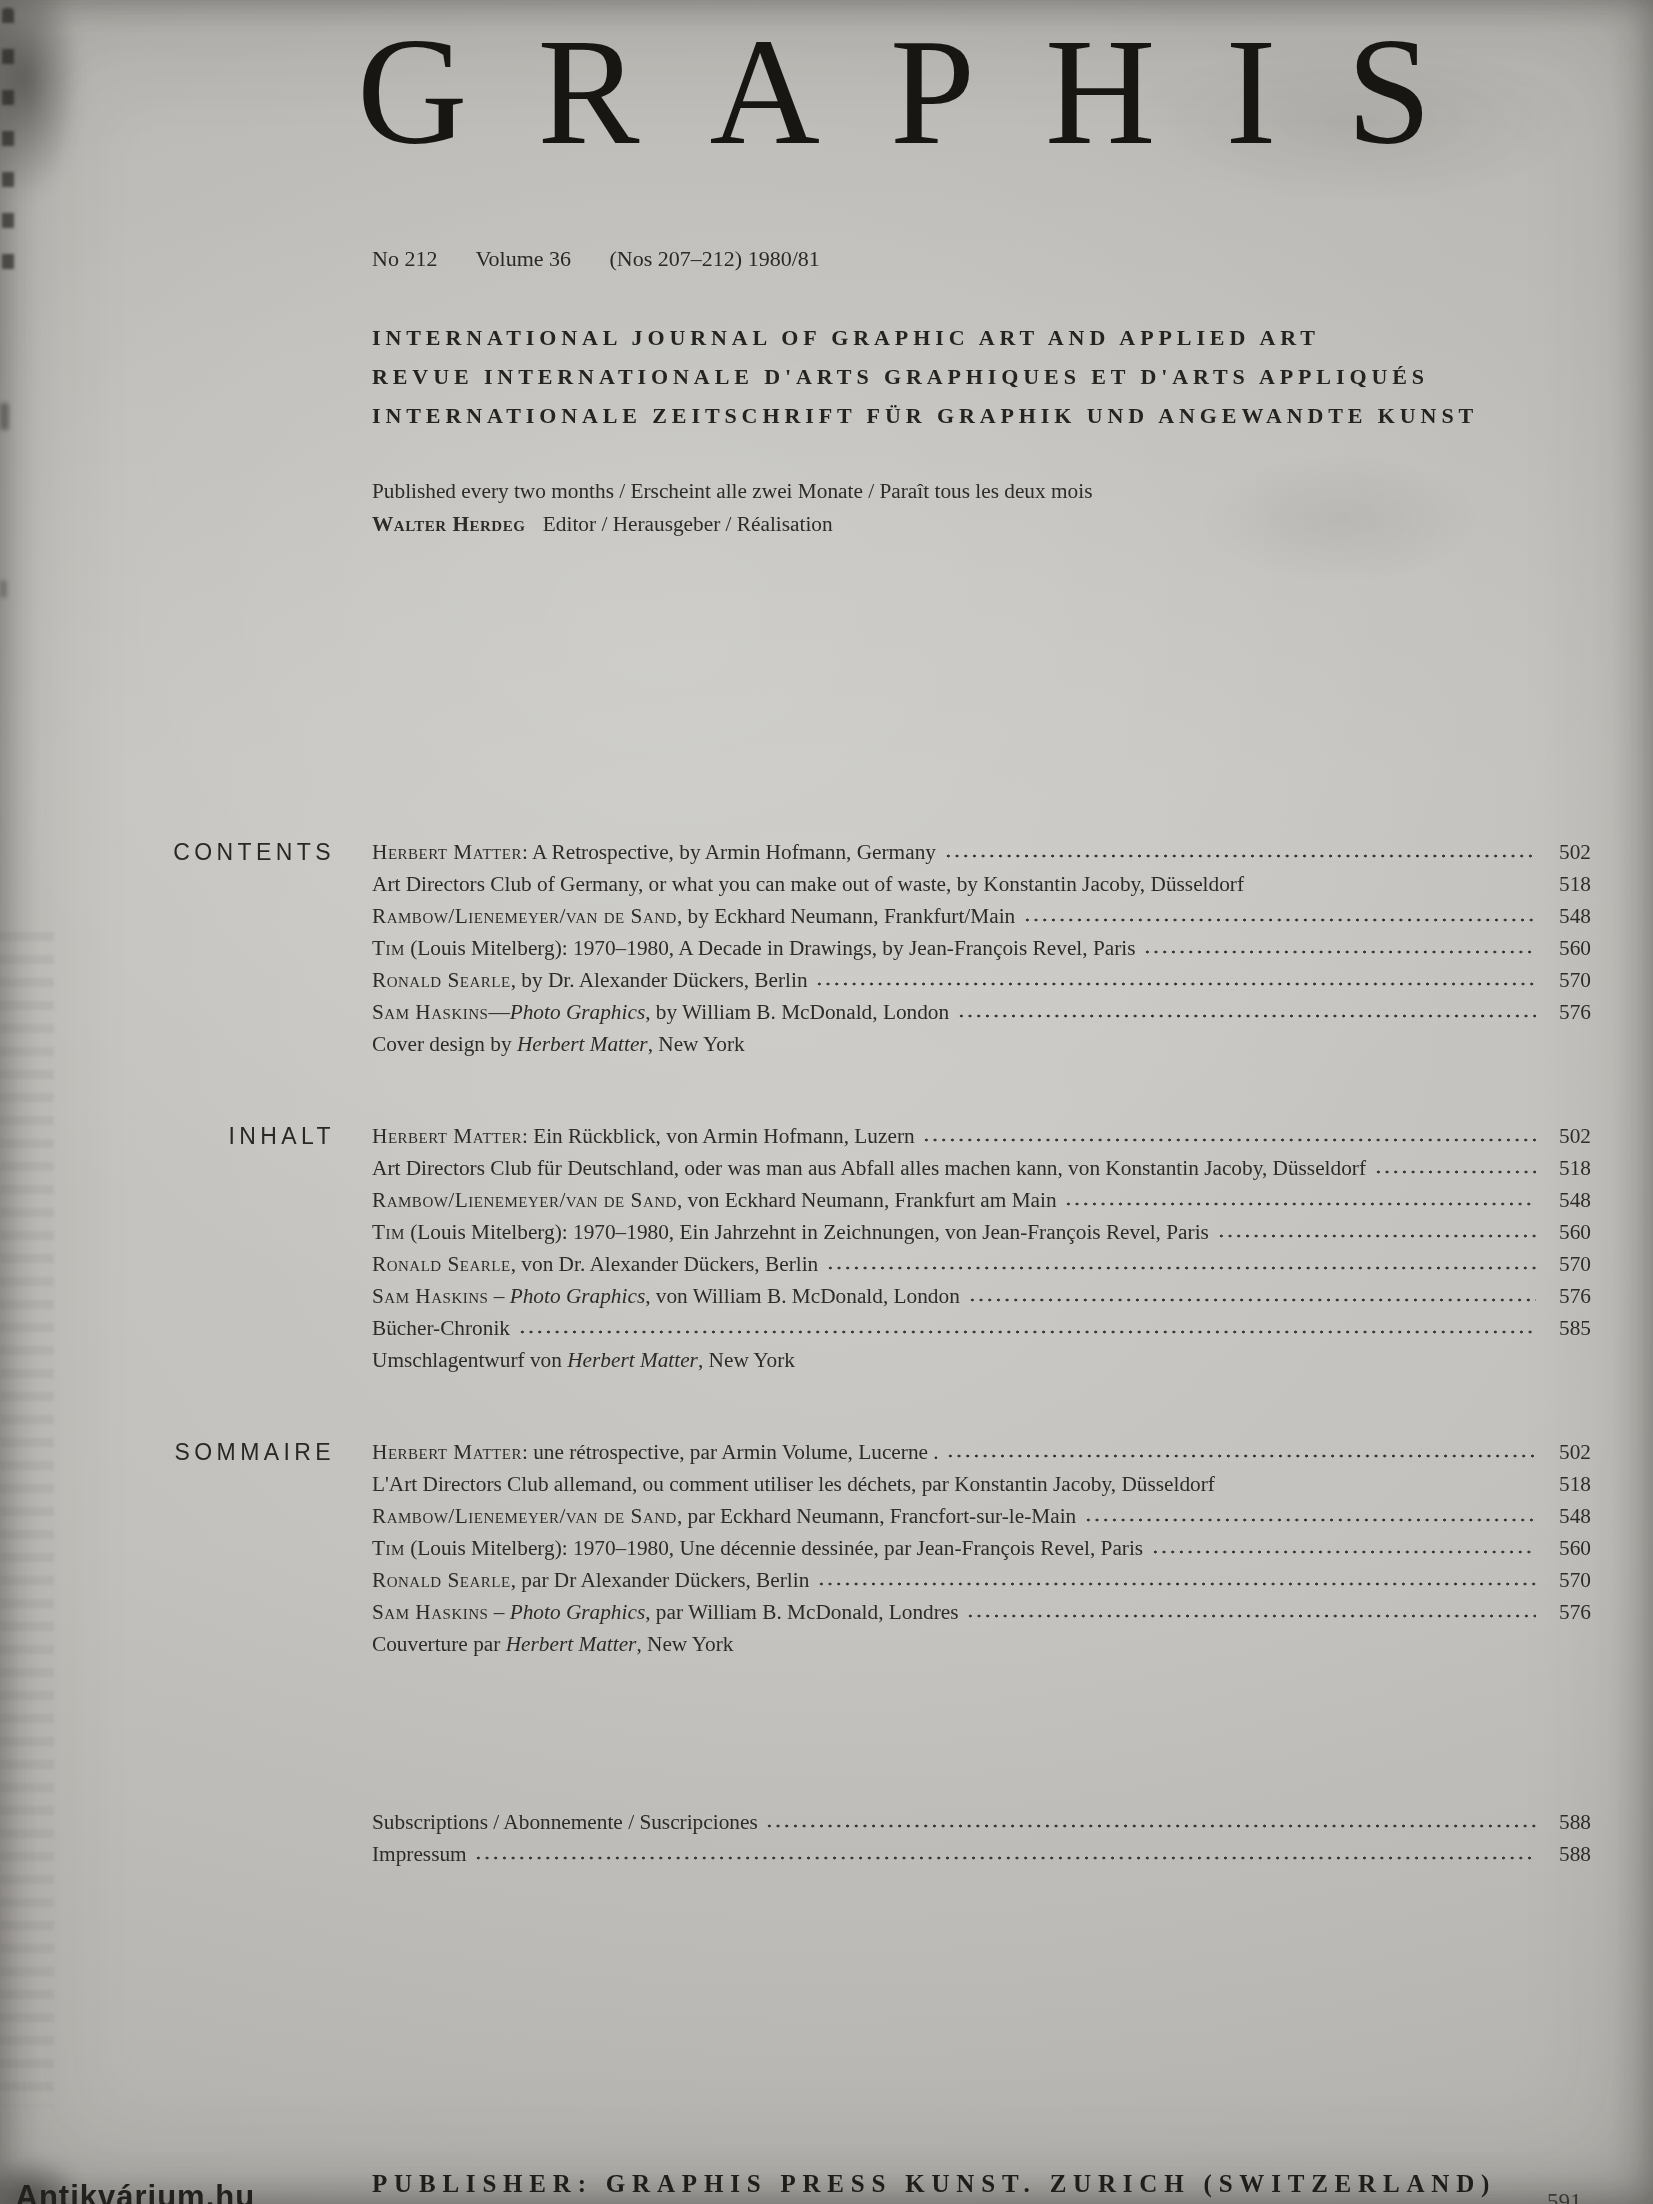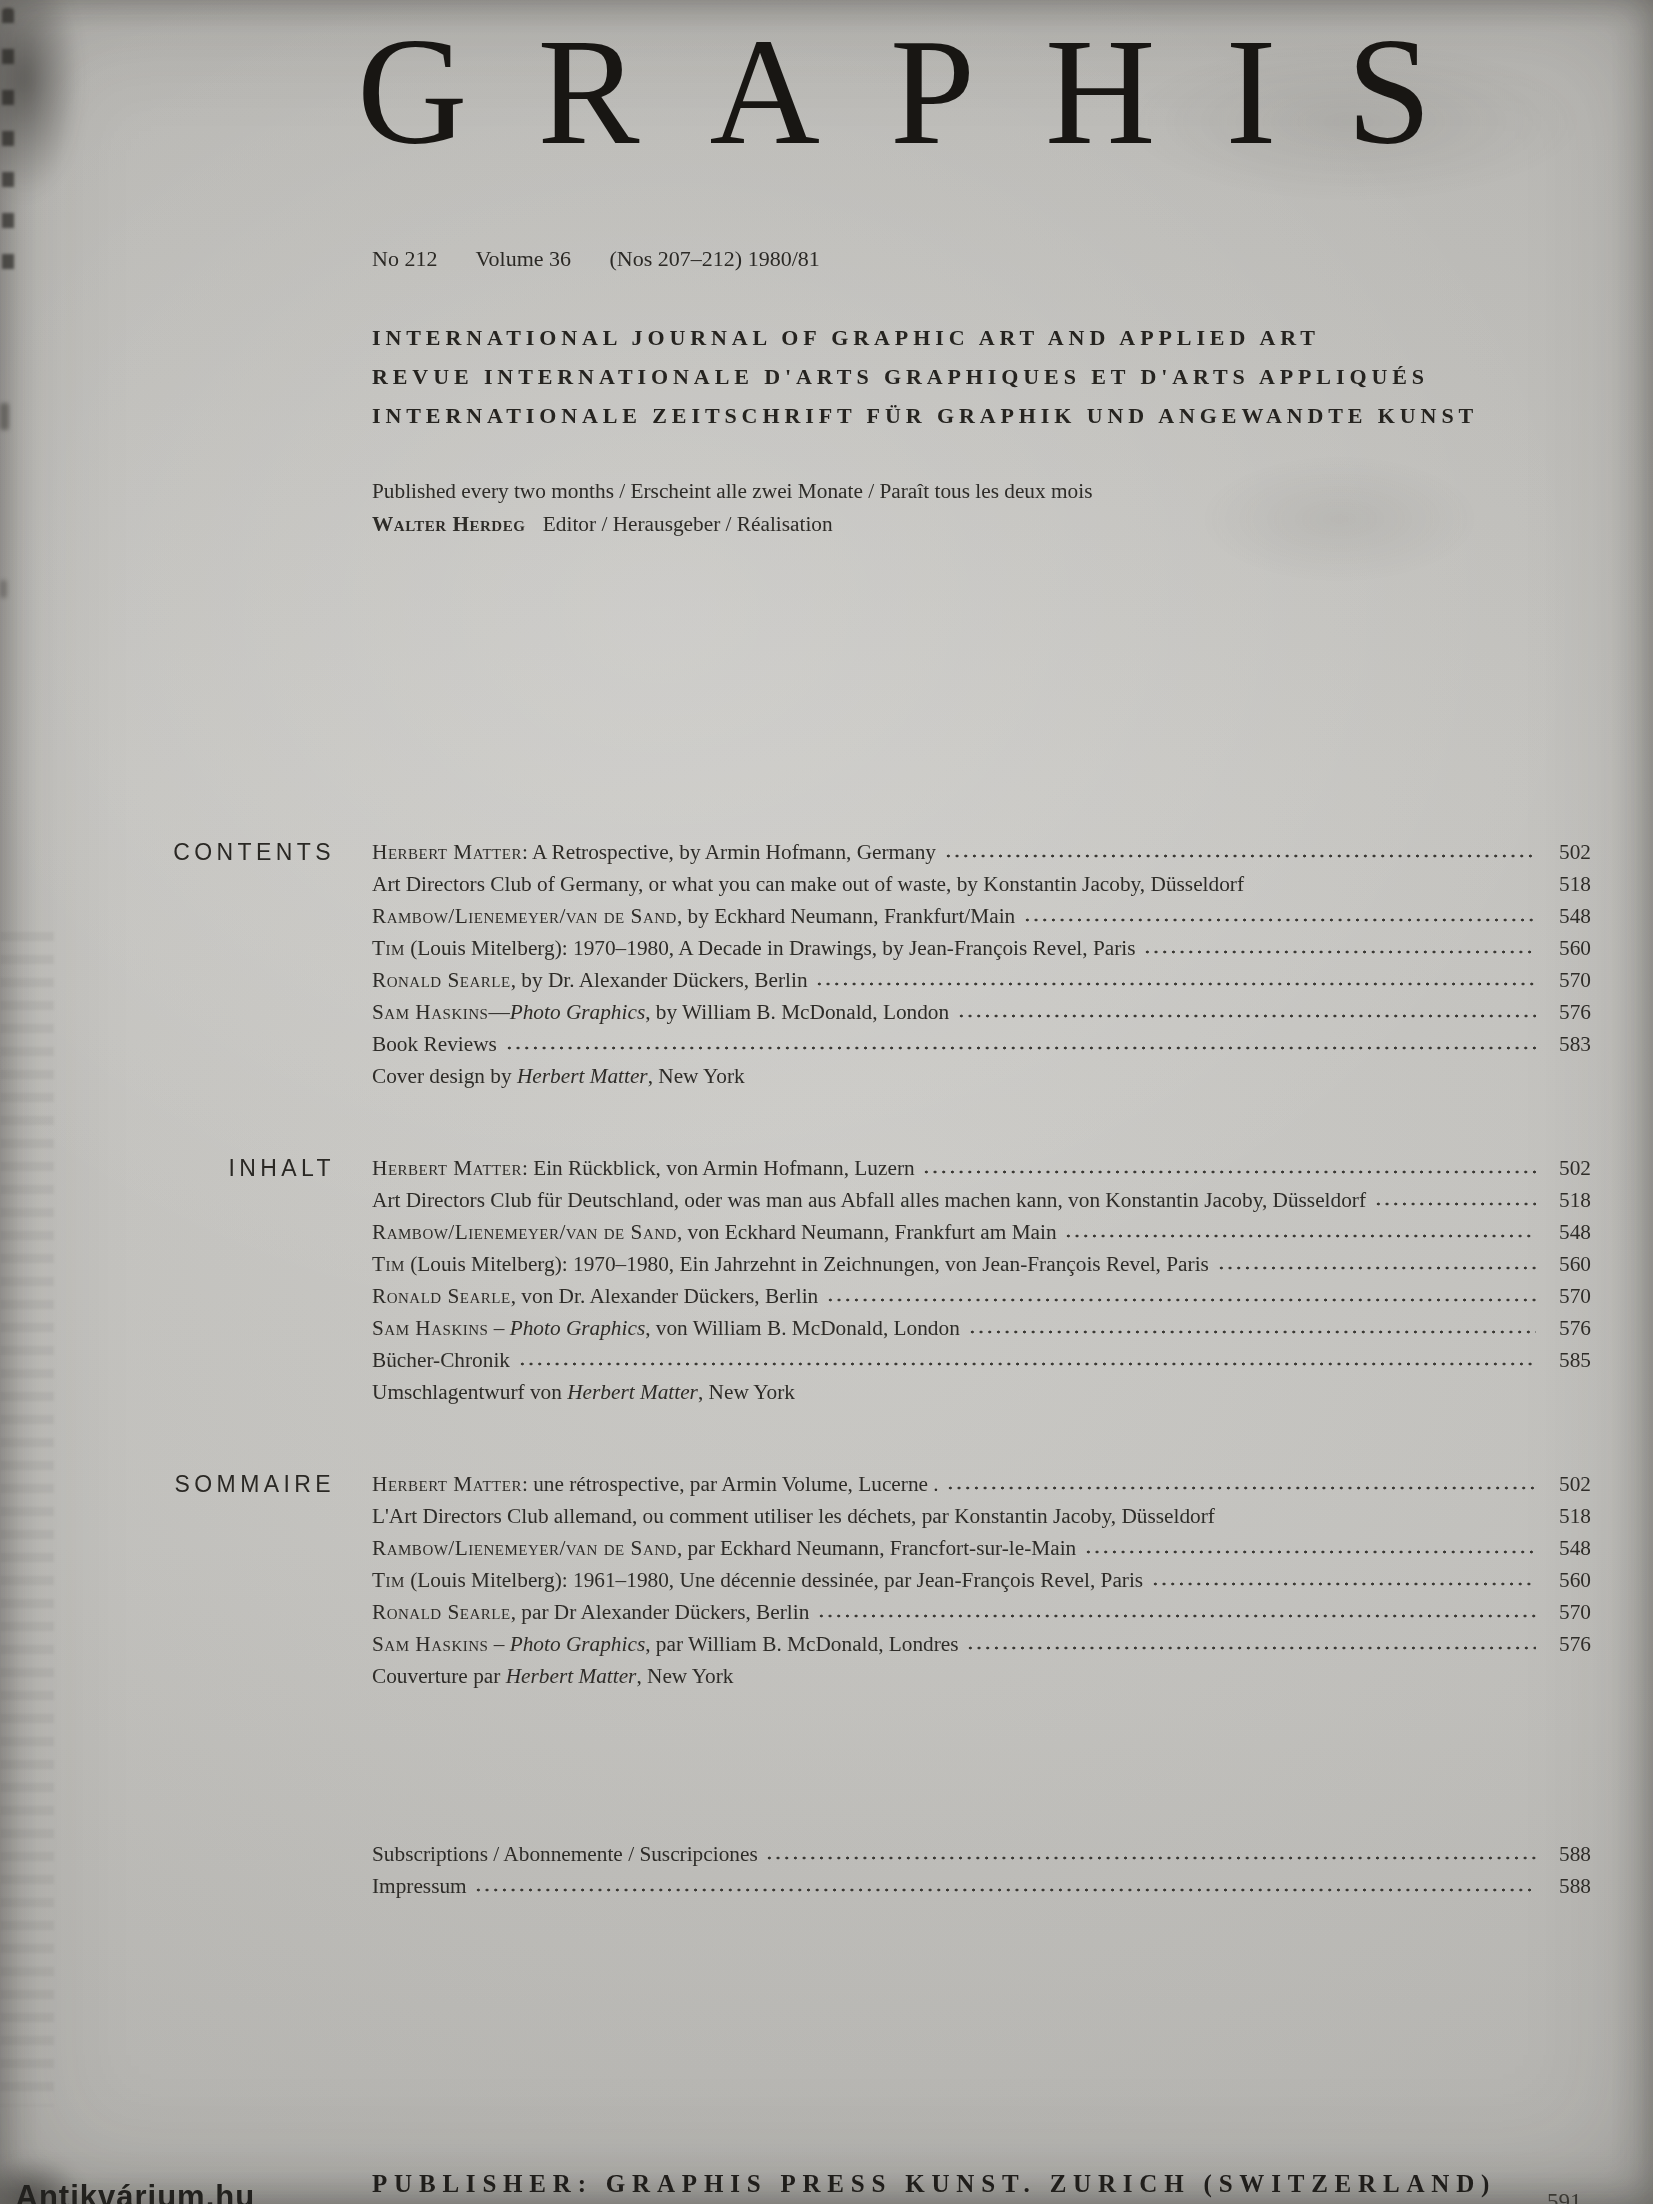--- a/index.html
+++ b/index.html
@@ -167,25 +167,20 @@
             <span class="toc-text"><span class="sc ">Ronald Searle</span><span>, by Dr. Alexander Dückers, Berlin</span></span>
             <span class="leader"></span>
             <span class="toc-page">570</span>
           </div>
           <div class="toc-row">
             <span class="toc-text"><span class="sc ">Sam Haskins</span><span>—</span><span class="it">Photo Graphics</span><span>, by William B. McDonald, London</span></span>
             <span class="leader"></span>
             <span class="toc-page">576</span>
           </div>
           <div class="toc-row">
-            <span class="toc-text"><span>Book Reviews</span></span>
-            <span class="leader"></span>
-            <span class="toc-page">583</span>
-          </div>
-          <div class="toc-row">
             <span class="toc-text"><span>Cover design by </span><span class="it">Herbert Matter</span><span>, New York</span></span>
           </div>
         </div>
       </div>
       <div class="toc-section">
         <div class="toc-label">INHALT</div>
         <div class="toc-entries">
           <div class="toc-row">
             <span class="toc-text"><span class="sc ">Herbert Matter</span><span>: Ein Rückblick, von Armin Hofmann, Luzern</span></span>
             <span class="leader"></span>
@@ -238,21 +233,21 @@
             <span class="toc-text"><span>L'Art Directors Club allemand, ou comment utiliser les déchets, par Konstantin Jacoby, Düsseldorf</span></span>
             <span class="leader nodots"></span>
             <span class="toc-page">518</span>
           </div>
           <div class="toc-row">
             <span class="toc-text"><span class="sc ">Rambow/Lienemeyer/van de Sand</span><span>, par Eckhard Neumann, Francfort-sur-le-Main</span></span>
             <span class="leader"></span>
             <span class="toc-page">548</span>
           </div>
           <div class="toc-row">
-            <span class="toc-text"><span class="sc ">Tim</span><span> (Louis Mitelberg): 1961–1980, Une décennie dessinée, par Jean-François Revel, Paris</span></span>
+            <span class="toc-text"><span class="sc ">Tim</span><span> (Louis Mitelberg): 1970–1980, Une décennie dessinée, par Jean-François Revel, Paris</span></span>
             <span class="leader"></span>
             <span class="toc-page">560</span>
           </div>
           <div class="toc-row">
             <span class="toc-text"><span class="sc ">Ronald Searle</span><span>, par Dr Alexander Dückers, Berlin</span></span>
             <span class="leader"></span>
             <span class="toc-page">570</span>
           </div>
           <div class="toc-row">
             <span class="toc-text"><span class="sc ">Sam Haskins</span><span> – </span><span class="it">Photo Graphics</span><span>, par William B. McDonald, Londres</span></span>

